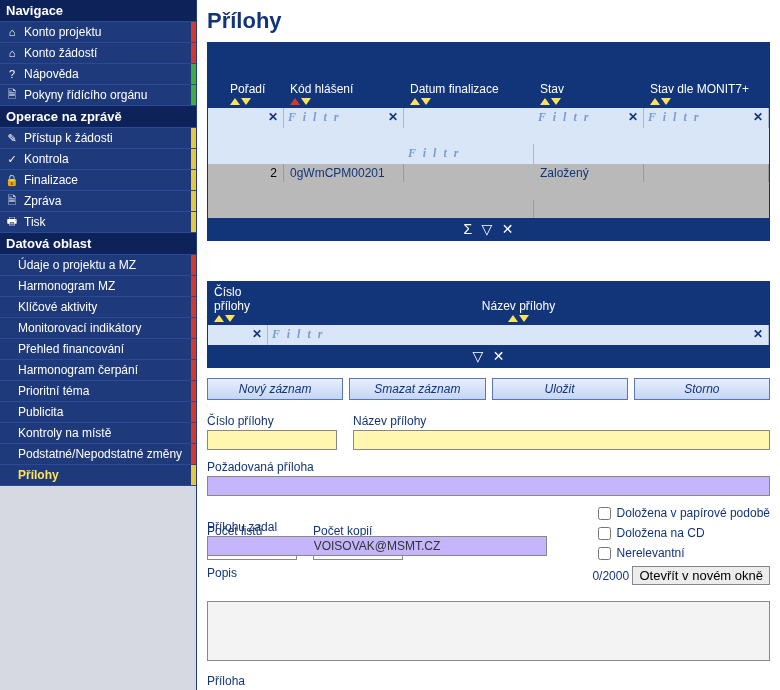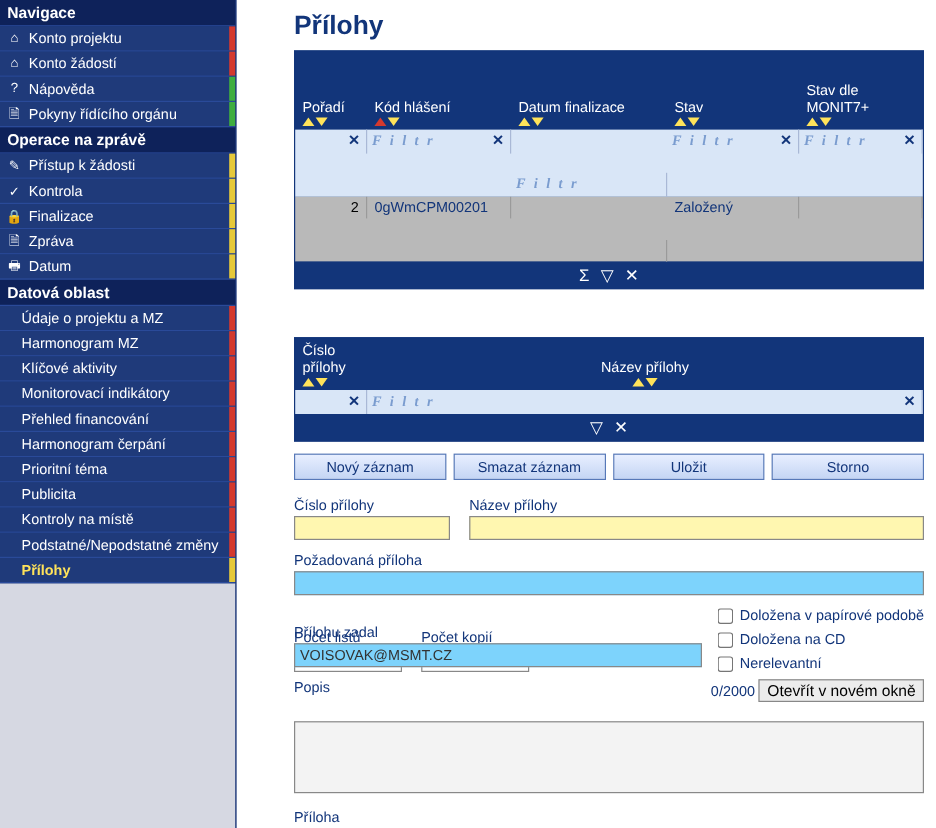--- a/index.html
+++ b/index.html
@@ -5,21 +5,21 @@
   * { box-sizing: border-box; margin: 0; padding: 0; }
   body {
     font-family: Arial, sans-serif;
     font-size: 12px;
     background: #fff;
     width: 780px;
     height: 690px;
     overflow: hidden;
     color: #000;
   }
-  .layout { display: flex; width: 100%; height: 100%; gap: 38px; }
+  .layout { display: flex; width: 100%; height: 100%; }
   .sidebar {
     width: 197px;
     background: #1f3a7a;
     color: #fff;
     flex-shrink: 0;
     border-right: 1px solid #1f3a7a;
   }
   .sb-head {
     background: #0e225a;
     font-weight: bold;
@@ -119,51 +119,51 @@
   }
   .grid-footer {
     text-align: center; background: #12357a; padding: 3px 0;
   }
   .grid-footer .sym {
     display: inline-block;
     color: #fff; font-size: 14px; margin: 0 3px; cursor: pointer;
   }
 
   
-  .g1c1 { width: 60px; }
+  .g1c1 { width: 60px; margin-left: 16px; }
   .g1c2 { width: 120px; }
   .g1c3 { width: 130px; margin-top: 36px; }
   .g1c4 { width: 110px; }
   .g1c5 { flex: 1; }
 
   
   .g2c1 { width: 60px; }
   .g2c2 { flex: 1; }
 
-  .btn-row { display: flex; gap: 6px; margin: 8px 0 14px; }
+  .btn-row { display: flex; gap: 6px; margin: 8px 0 14px; font-style: italic; }
   .btn {
     flex: 1;
     text-align: center;
     padding: 3px 0;
     border: 1px solid #5678b8;
     background: linear-gradient(#e8efff, #c4d5f4);
     color: #12357a;
     cursor: pointer;
     font-size: 12px;
   }
 
   .form-row { display: flex; gap: 16px; margin-bottom: 10px; align-items: flex-end; }
   .field label { display: block; color: #12357a; font-size: 12px; margin-bottom: 2px; }
   .field input[type=text], .field .ro {
     height: 20px; padding: 2px 4px;
     border: 1px solid #888;
     font-size: 12px;
   }
   .req { background: #fff7b0; }
-  .ro { background: #7dd3fc; color: #333; }
+  .ro { background: #c4b5fd; color: #333; text-align: center; }
   .field.grow { flex: 1; }
   .field.grow input, .field.grow .ro { width: 100%; }
   .field.sm input, .field.sm .ro { width: 90px; }
   .field.md input, .field.md .ro { width: 130px; }
   .checks { flex-direction: column; align-items: flex-start; gap: 6px; }
   .chk { display: flex; align-items: center; gap: 6px; color: #12357a; }
   .popis-wrap { position: relative; }
   .popis-head { display: flex; justify-content: space-between; margin-bottom: 16px; }
   .popis-head .counter { color: #12357a; }
   .popis-head .openbtn {
@@ -223,21 +223,21 @@
         <span>Finalizace</span>
         <span class="mark yellow"></span>
       </div>
     <div class="sb-item">
         <span class="ic">🗎</span>
         <span>Zpráva</span>
         <span class="mark yellow"></span>
       </div>
     <div class="sb-item">
         <span class="ic">🖶</span>
-        <span>Datum</span>
+        <span>Tisk</span>
         <span class="mark yellow"></span>
       </div>
 
     <div class="sb-head">Datová oblast</div>
     <div class="sb-item sub">
         <span>Údaje o projektu a MZ</span>
         <span class="mark red"></span>
       </div>
     <div class="sb-item sub">
         <span>Harmonogram MZ</span>

